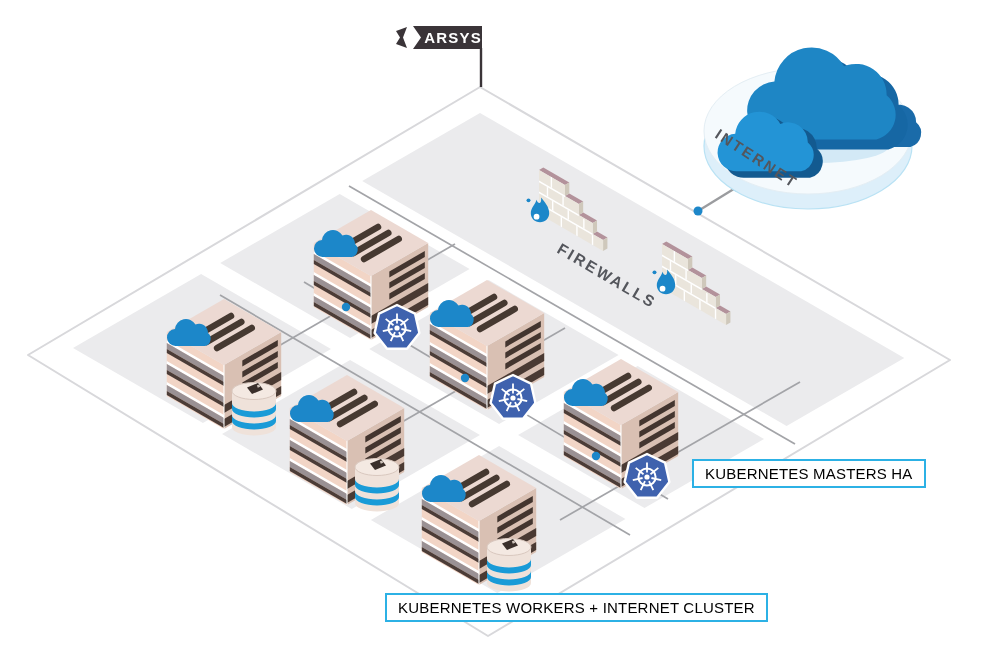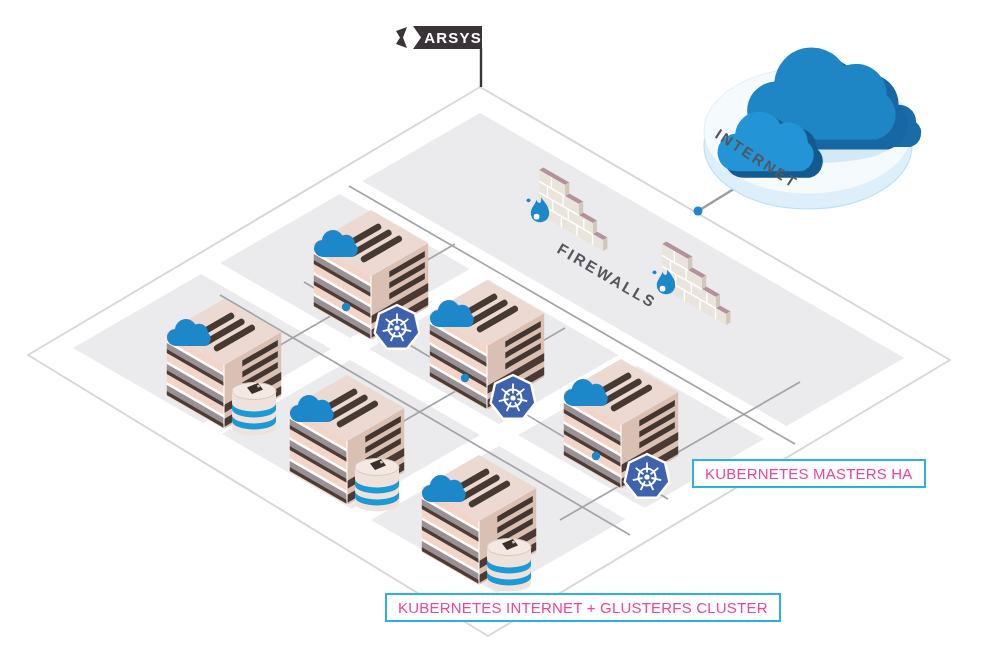--- a/index.html
+++ b/index.html
@@ -1,19 +1,19 @@
 <!DOCTYPE html>
 <html><head>
 <meta charset="utf-8">
 <style>
   html,body{margin:0;padding:0;background:#fff;}
   .stage{position:relative;width:1000px;height:665px;background:#ffffff;overflow:hidden;
          font-family:"Liberation Sans",sans-serif;}
   .stage svg{position:absolute;left:0;top:0;}
-  .label-box{position:absolute;background:#ffffff;border:2px solid #2cb1e5;color:#ec4899;
+  .label-box{position:absolute;background:#ffffff;border:2px solid #2cb1e5;color:#000000;
              font-size:15px;font-weight:500;letter-spacing:.2px;padding:4px 11px;white-space:nowrap;}
   .iso-text{fill:#54565c;font-weight:600;letter-spacing:2.5px;font-size:15.5px;
             font-family:"Liberation Sans",sans-serif;}
   .ribbon-text{fill:#ffffff;font-weight:bold;font-size:15px;letter-spacing:1.2px;
                font-family:"Liberation Sans",sans-serif;}
   .conn{stroke:#a3a4a8;stroke-width:1.7;fill:none;}
 </style>
 </head>
 <body>
 
@@ -211,14 +211,14 @@
 
   <g>
     <line x1="481" y1="48" x2="481" y2="87" stroke="#3a3438" stroke-width="2.4"></line>
     <path d="M413,26 H482 V49 H413 L421,37.5 Z" fill="#3a3438"></path>
     <path d="M396,31 L407,27 L403,37.5 L407,48 L396,44 L400,37.5 Z" fill="#3a3438"></path>
     <text class="ribbon-text" x="453" y="42.5" text-anchor="middle">ARSYS</text>
   </g>
 </svg>
 
   <div class="label-box" style="left:692px;top:459px;">KUBERNETES MASTERS HA</div>
-  <div class="label-box" style="left:385px;top:593px;">KUBERNETES INTERNET + GLUSTERFS CLUSTER</div>
+  <div class="label-box" style="left:385px;top:593px;">KUBERNETES WORKERS + INTERNET CLUSTER</div>
 </div>
 
 </body></html>

